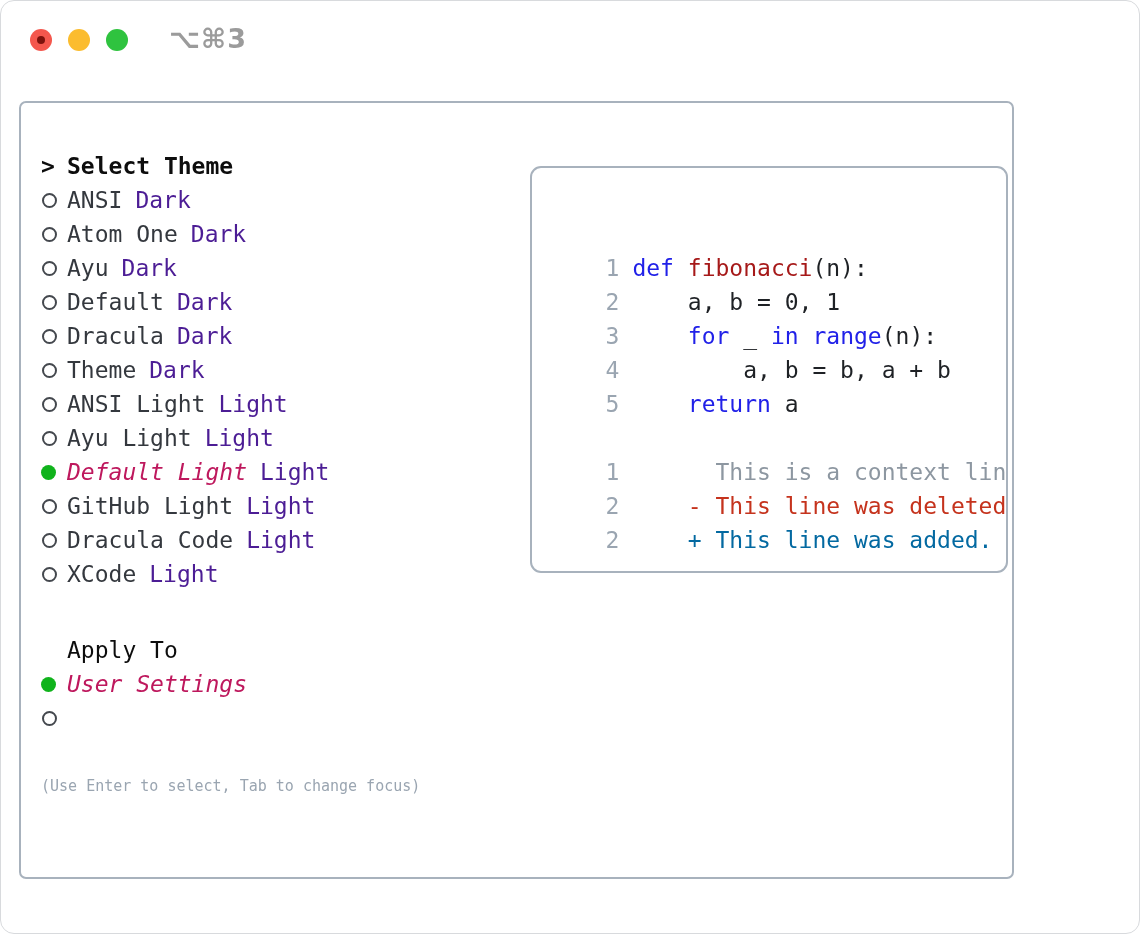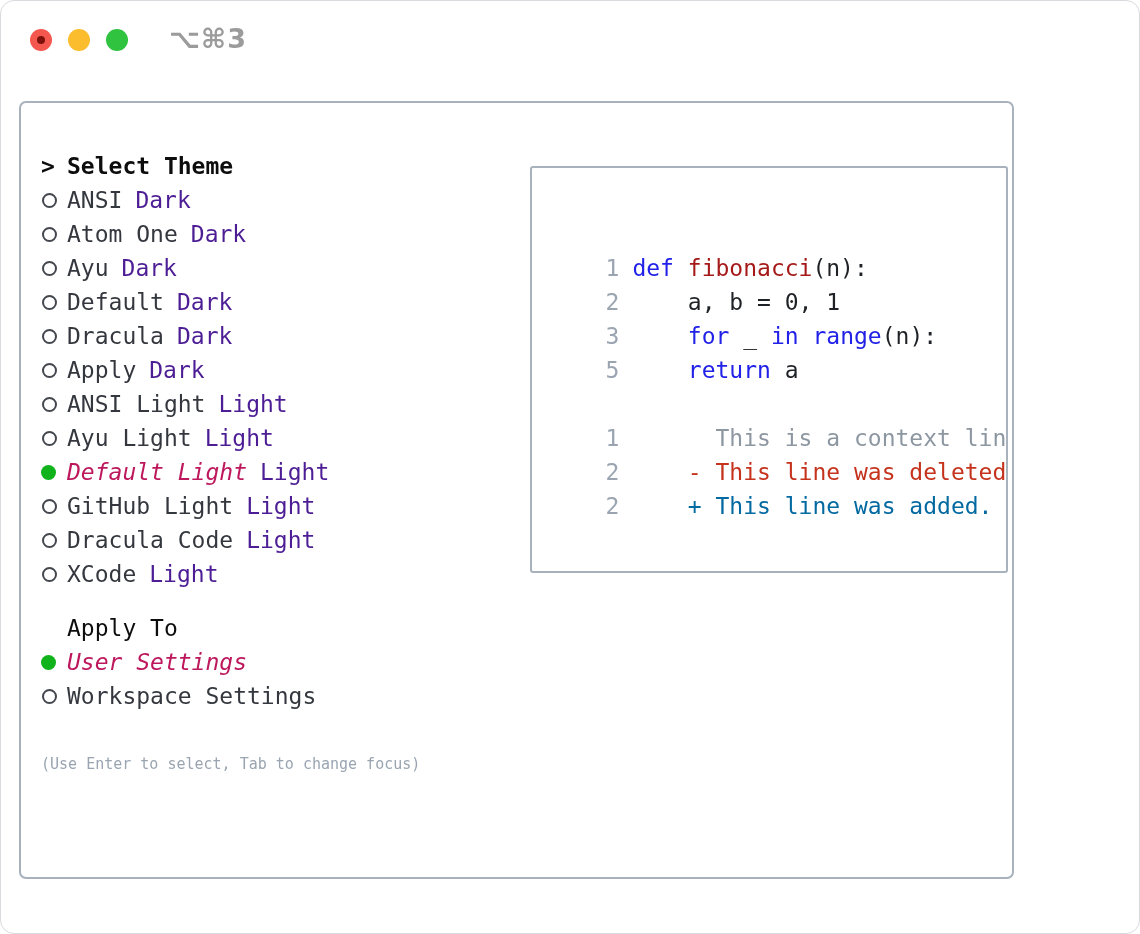--- a/index.html
+++ b/index.html
@@ -43,32 +43,32 @@
 
   .radio {
     width:11px; height:11px; border-radius:50%;
     border:2.5px solid #44484e; background:transparent; margin-left:1px;
   }
   .item.selected .radio { border:0; width:15px; height:15px; background:#10b31c; margin-left:0; }
   .item .label   { color:#34383e; }
   .item.selected .label { color:#be185d;font-style:italic; }
   .item .variant { color:#4c1d95; margin-left:13px; }
 
-  .apply-section { margin-top:20px; }
+  .apply-section { margin-top:42px; }
   .hint {
     margin-top:34px; max-width:432px;
     color:#9aa5b1; font-size:15px; line-height:34px;
   }
 
   
   .preview-header-row { display:flex; align-items:center; height:34px; margin-left:18px; }
   .preview-title { font-size:23px; font-weight:700; color:#0d0d0d; }
   .preview-box {
     box-sizing:border-box; width:478px; height:407px; margin-left:25px; margin-top:17px;
-    border:2px solid #a8b2bd; border-radius:3px; padding:49px 18px; overflow:hidden;
+    border:2px solid #a8b2bd; border-radius:11px; padding:49px 18px; overflow:hidden;
   }
   .pline { height:34px; font-size:23px; line-height:34px; white-space:pre; }
   .lnum { display:inline-block; width:27px; color:#9aa5b1; }
   .seg-plain    { color:#1e2125; }
   .seg-keyword  { color:#2121e8; }
   .seg-function { color:#a61919; }
   .seg-context  { color:#8d97a1; }
   .seg-deleted  { color:#c5331d; }
   .seg-added    { color:#0369a1; }
 </style>
@@ -108,21 +108,21 @@
 
   <div class="row item">
     <span class="prefix"><span class="radio"></span></span><span class="label">Default</span><span class="variant">Dark</span>
   </div>
 
   <div class="row item">
     <span class="prefix"><span class="radio"></span></span><span class="label">Dracula</span><span class="variant">Dark</span>
   </div>
 
   <div class="row item">
-    <span class="prefix"><span class="radio"></span></span><span class="label">Apply</span><span class="variant">Dark</span>
+    <span class="prefix"><span class="radio"></span></span><span class="label">Theme</span><span class="variant">Dark</span>
   </div>
 
   <div class="row item">
     <span class="prefix"><span class="radio"></span></span><span class="label">ANSI Light</span><span class="variant">Light</span>
   </div>
 
   <div class="row item">
     <span class="prefix"><span class="radio"></span></span><span class="label">Ayu Light</span><span class="variant">Light</span>
   </div>
 
@@ -146,21 +146,21 @@
       <div class="apply-section">
         <div class="row">
           <span class="prefix"></span><span class="apply-title">Apply To</span>
         </div>
         <div id="apply-list">
   <div class="row item selected">
     <span class="prefix"><span class="radio"></span></span><span class="label">User Settings</span>
   </div>
 
   <div class="row item">
-    <span class="prefix"><span class="radio"></span></span><span class="label">Workspace Settings</span>
+    <span class="prefix"><span class="radio"></span></span>
   </div>
 </div>
       </div>
 
       <div class="hint">(Use Enter to select, Tab to change focus)</div>
     </div>
 
     <div class="col-right">
       <div class="preview-box">
         <div id="code-lines">
@@ -169,20 +169,23 @@
   </div>
 
   <div class="pline">
     <span class="lnum">2</span><span class="ltext"><span class="seg-plain">    a, b = 0, 1</span></span>
   </div>
 
   <div class="pline">
     <span class="lnum">3</span><span class="ltext"><span class="seg-plain">    </span><span class="seg-keyword">for</span><span class="seg-plain"> _ </span><span class="seg-keyword">in</span><span class="seg-plain"> </span><span class="seg-keyword">range</span><span class="seg-plain">(n):</span></span>
   </div>
 
+  <div class="pline">
+    <span class="lnum">4</span><span class="ltext"><span class="seg-plain">        a, b = b, a + b</span></span>
+  </div>
 
   <div class="pline">
     <span class="lnum">5</span><span class="ltext"><span class="seg-plain">    </span><span class="seg-keyword">return</span><span class="seg-plain"> a</span></span>
   </div>
 
   <div class="pline">
     <span class="lnum"></span><span class="ltext"></span>
   </div>
 
   <div class="pline">

